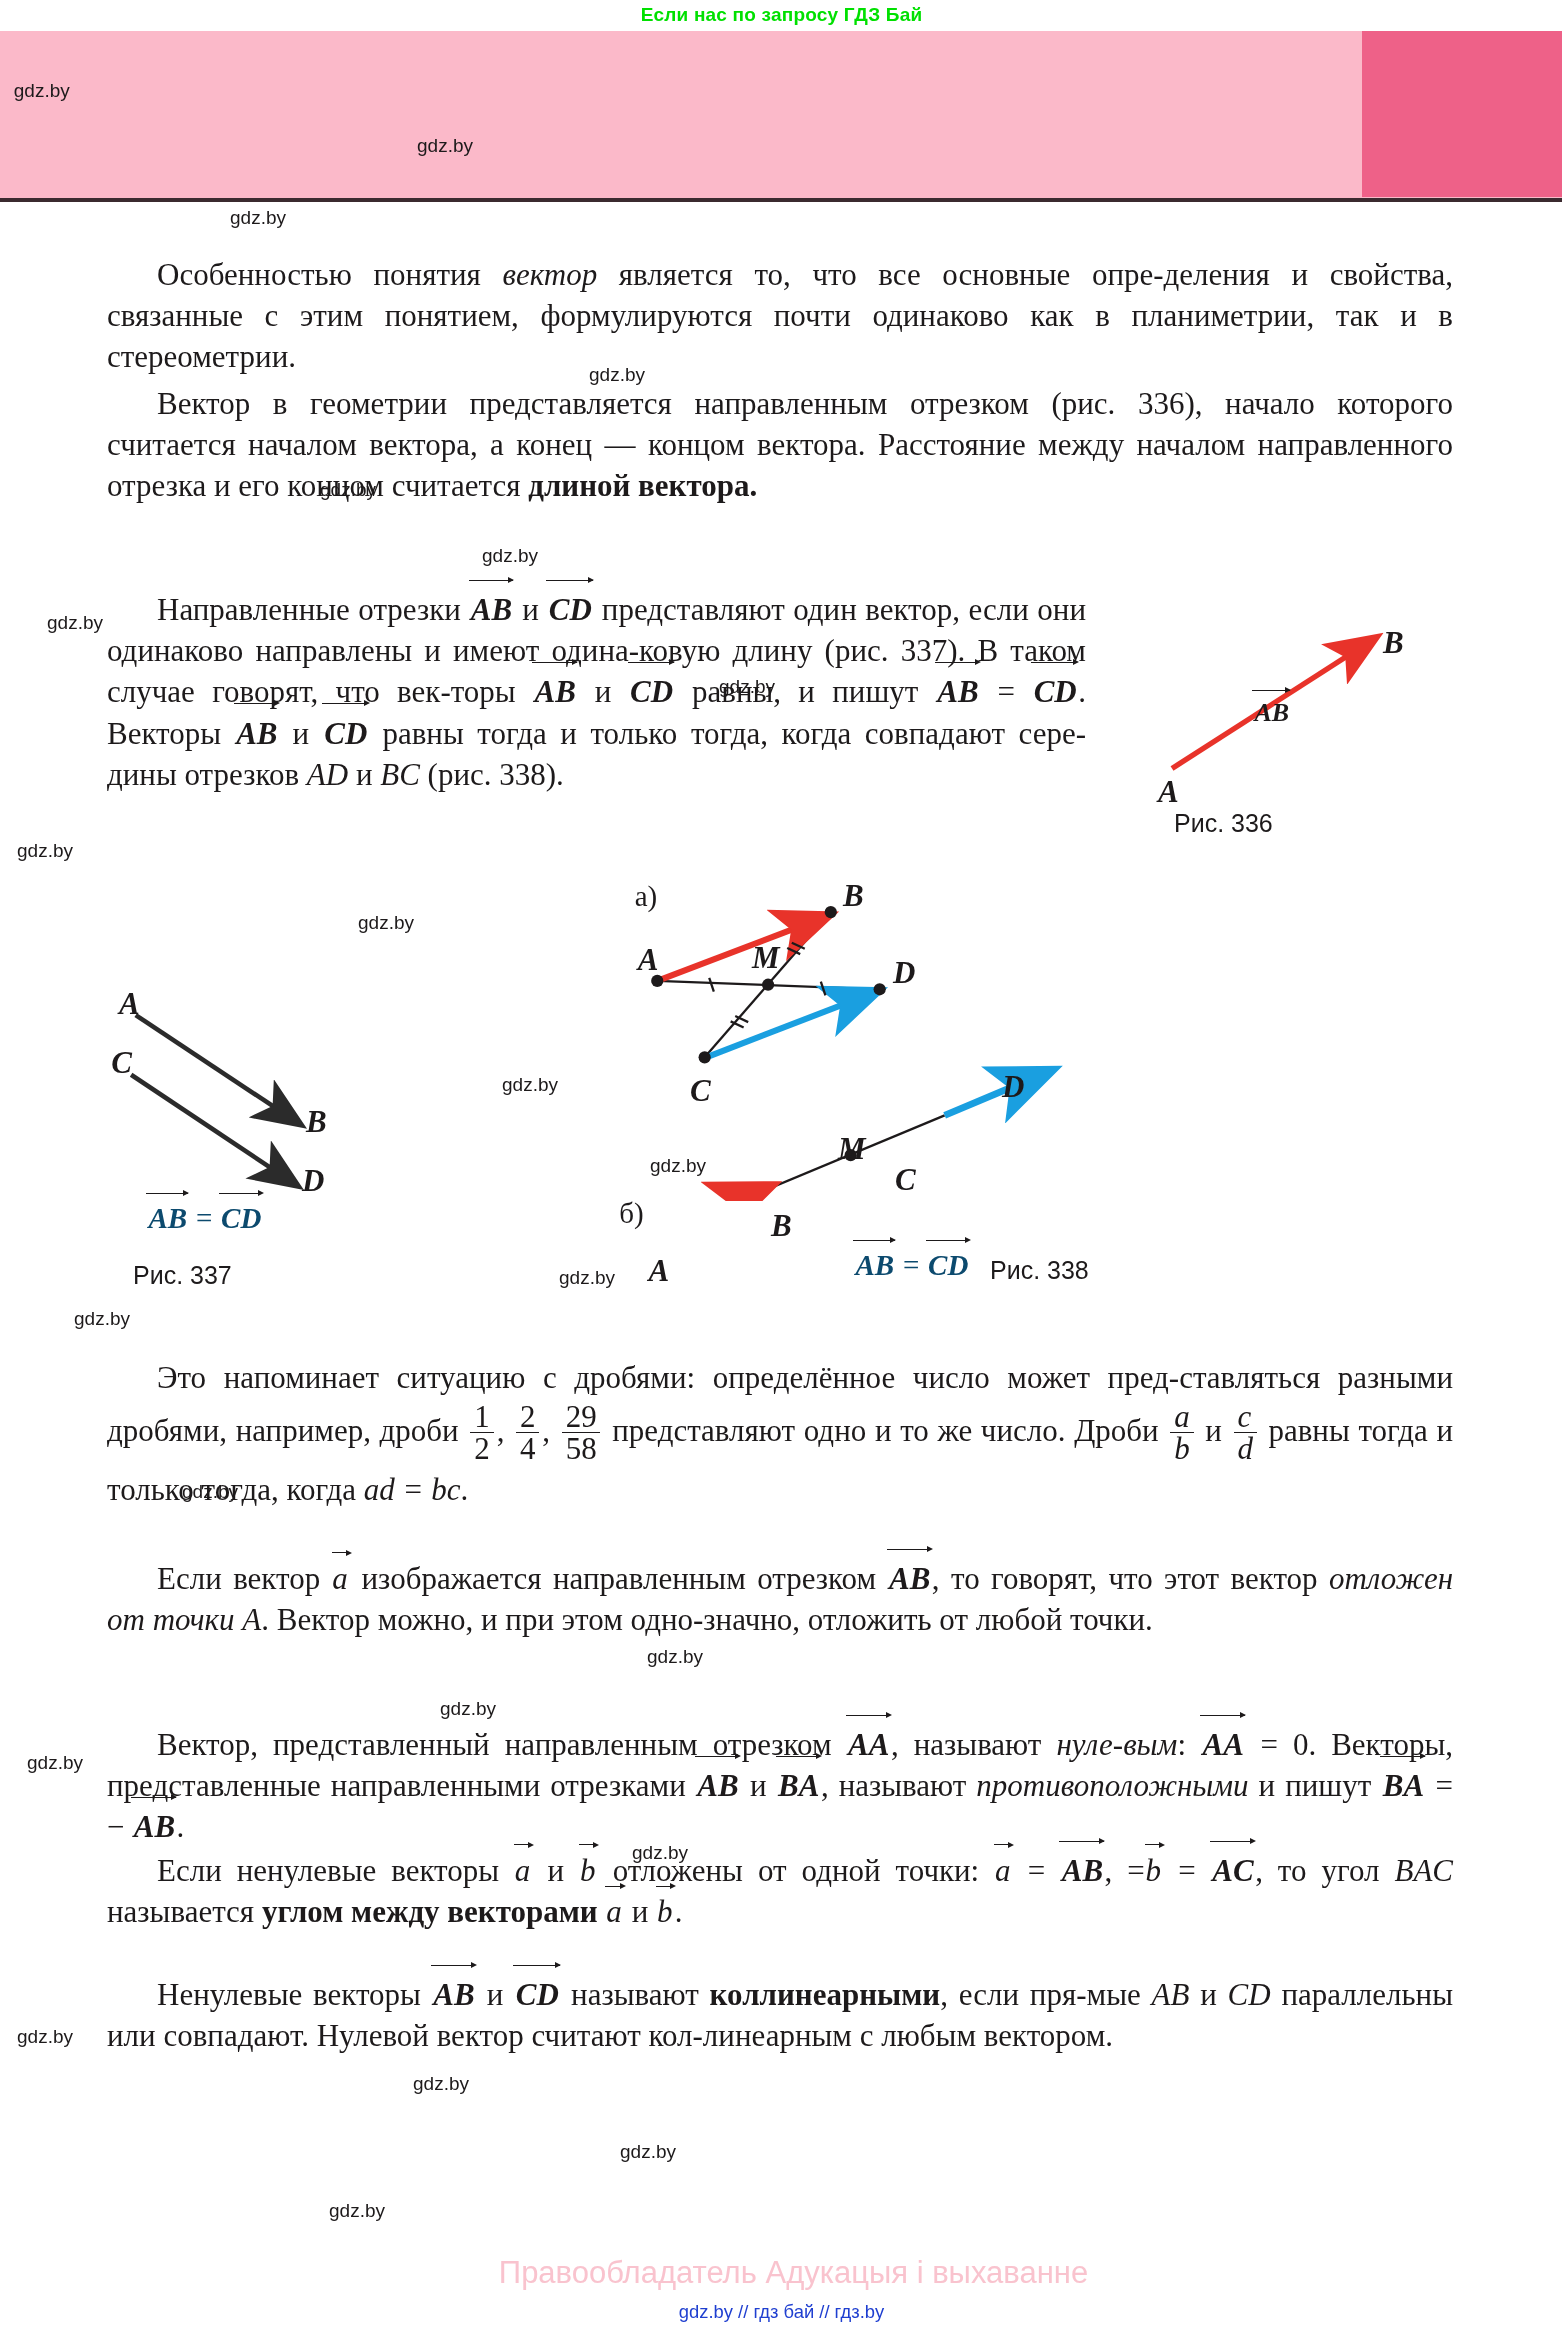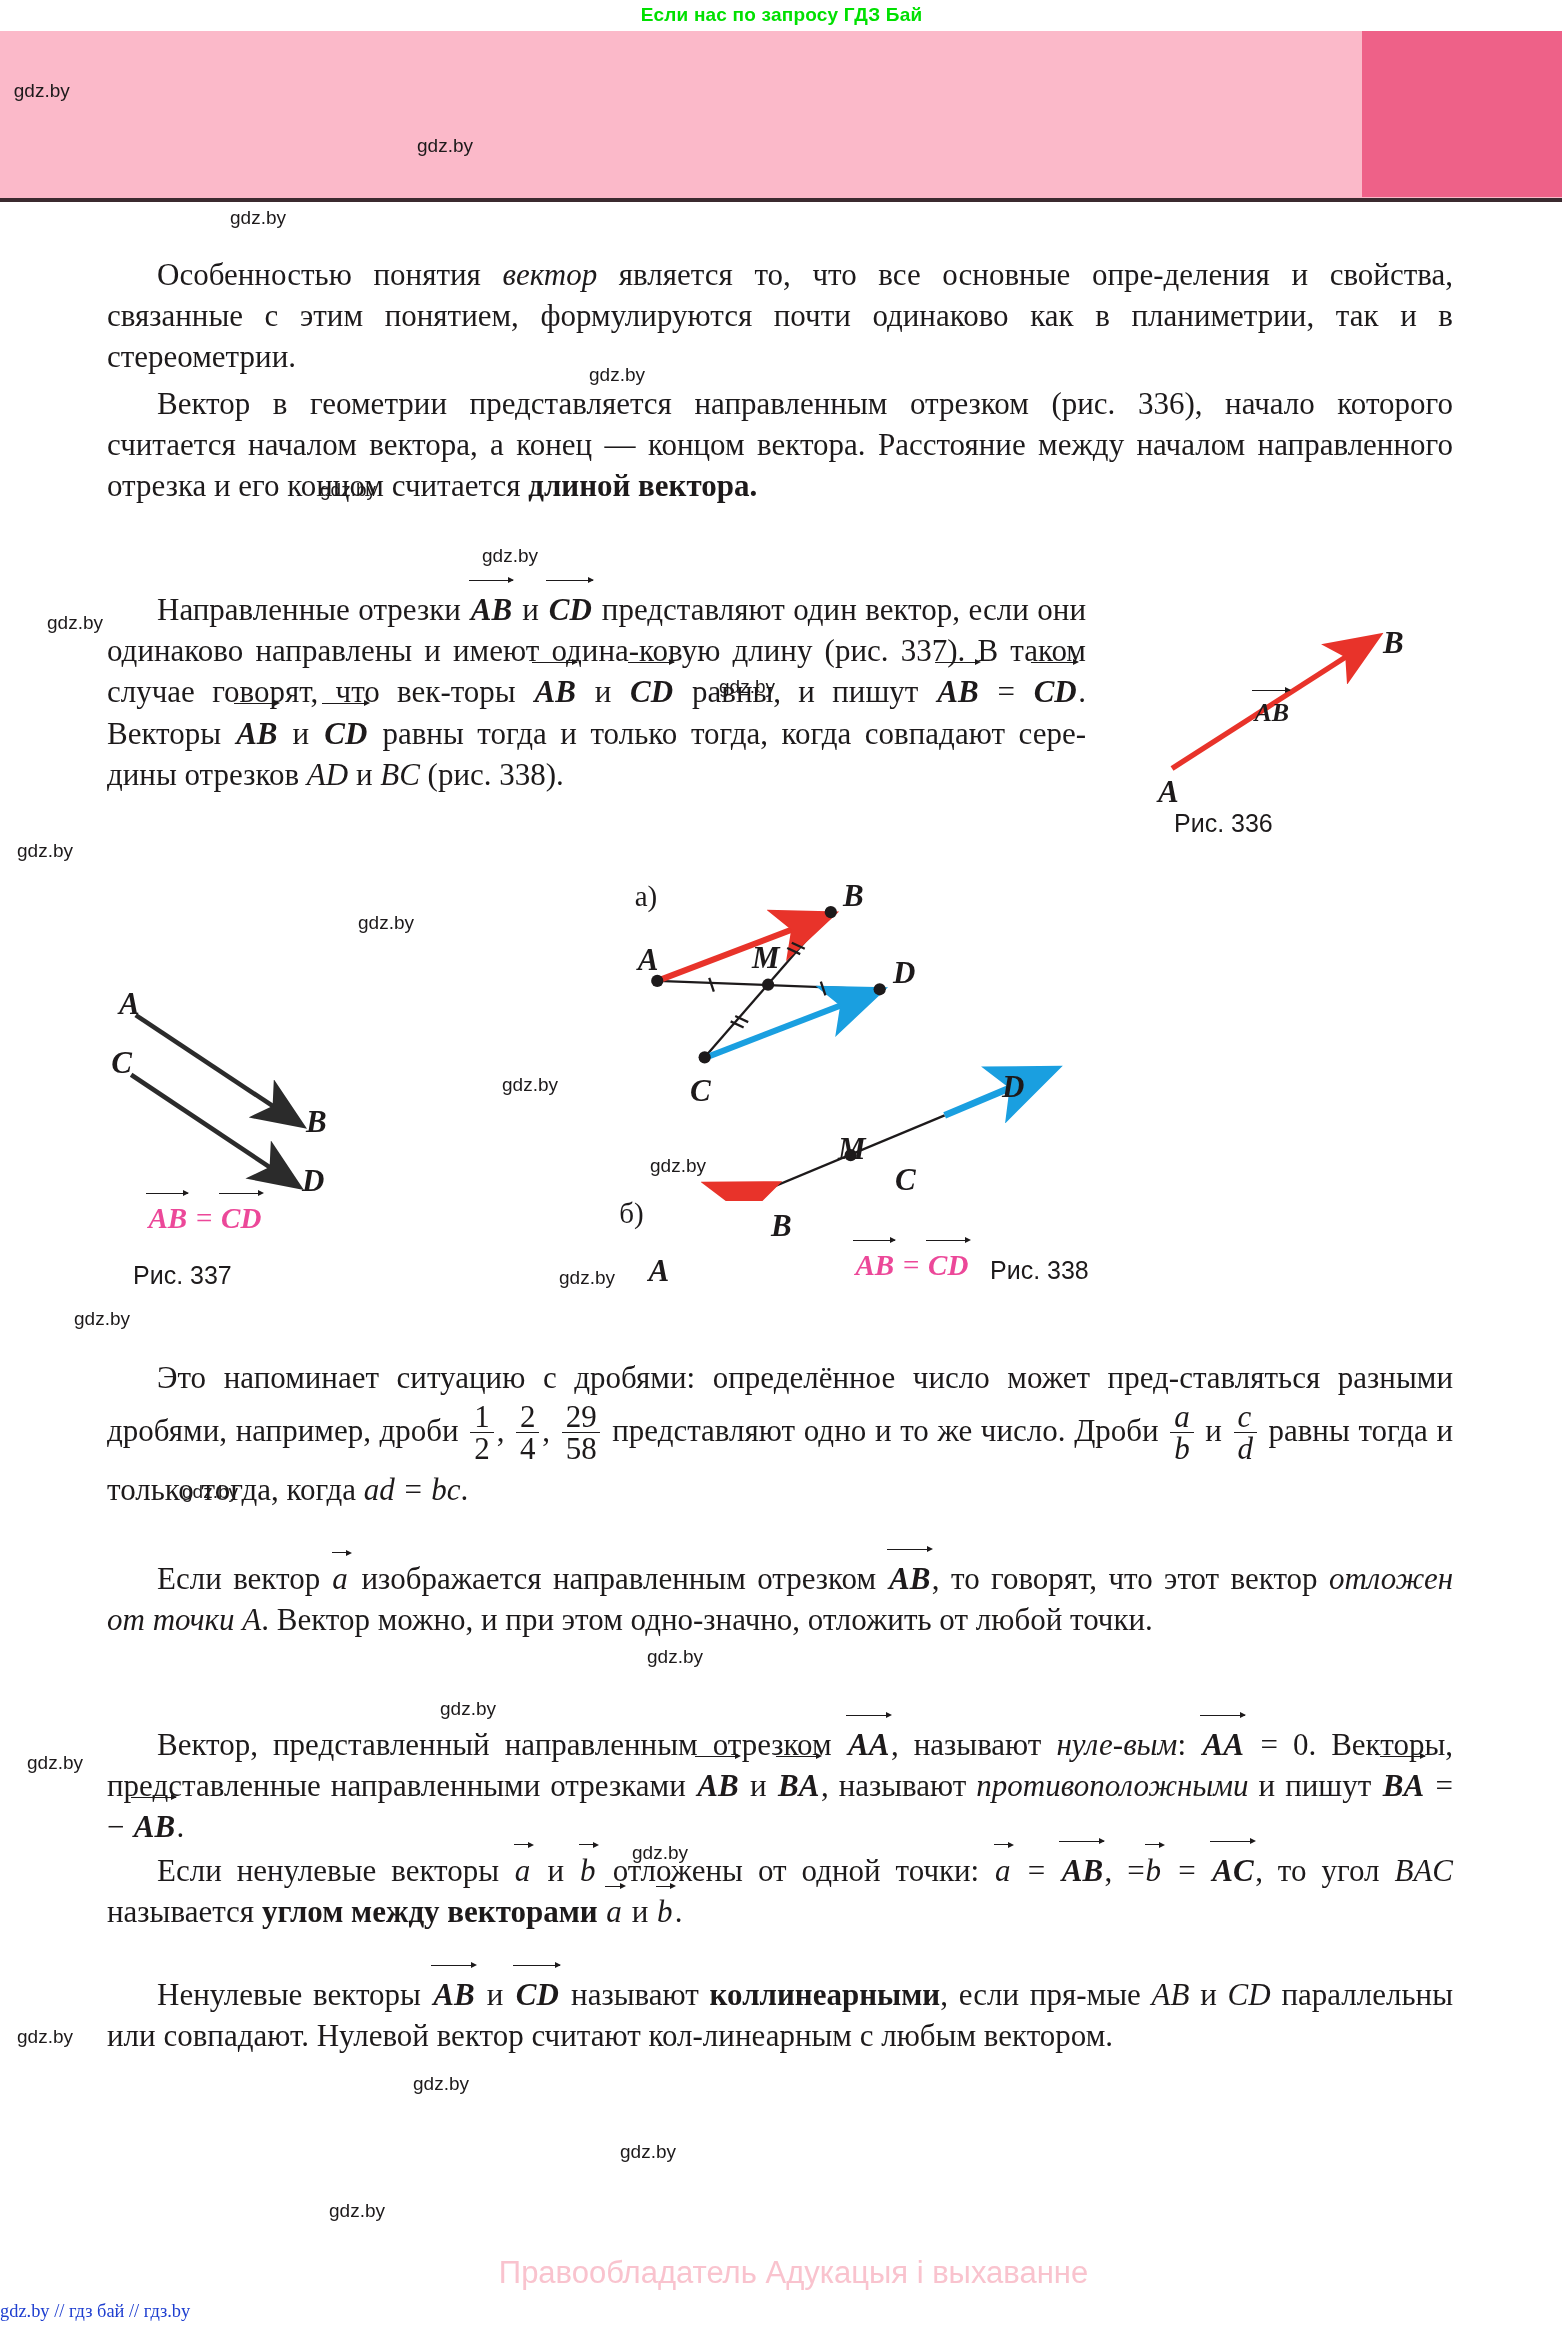--- a/index.html
+++ b/index.html
@@ -116,33 +116,33 @@
     font-style:italic;font-weight:bold;font-size:31px;color:#1d1a1b;
   }
   .fig-part{
     position:absolute;
     font-family:"Liberation Serif", serif;
     font-size:29px;color:#1d1a1b;
   }
   .fig-eq{
     position:absolute;
     font-family:"Liberation Serif", serif;
-    font-size:29px;color:#ec4899;white-space:nowrap;
+    font-size:29px;color:#0c4a6e;white-space:nowrap;
   }
   
   #copyright{
     position:absolute;left:0;top:1135px;width:100%;
     text-align:center;
     font-family:"Liberation Sans", sans-serif;
     font-size:31px;color:#f9c3ce;white-space:nowrap;
   }
   #bottomlinks{
     position:absolute;left:0;top:1167px;width:100%;
-    text-align:left;
-    font-family:Liberation Serif, serif;
+    text-align:center;
+    font-family:Liberation Sans, sans-serif;
     font-size:18.4px;color:#1f3fd0;white-space:nowrap;
   }
 </style>
 </head>
 <body>
 
 <div id="promo">
   <span>Если нас по запросу ГДЗ Бай</span>
 </div>
 

